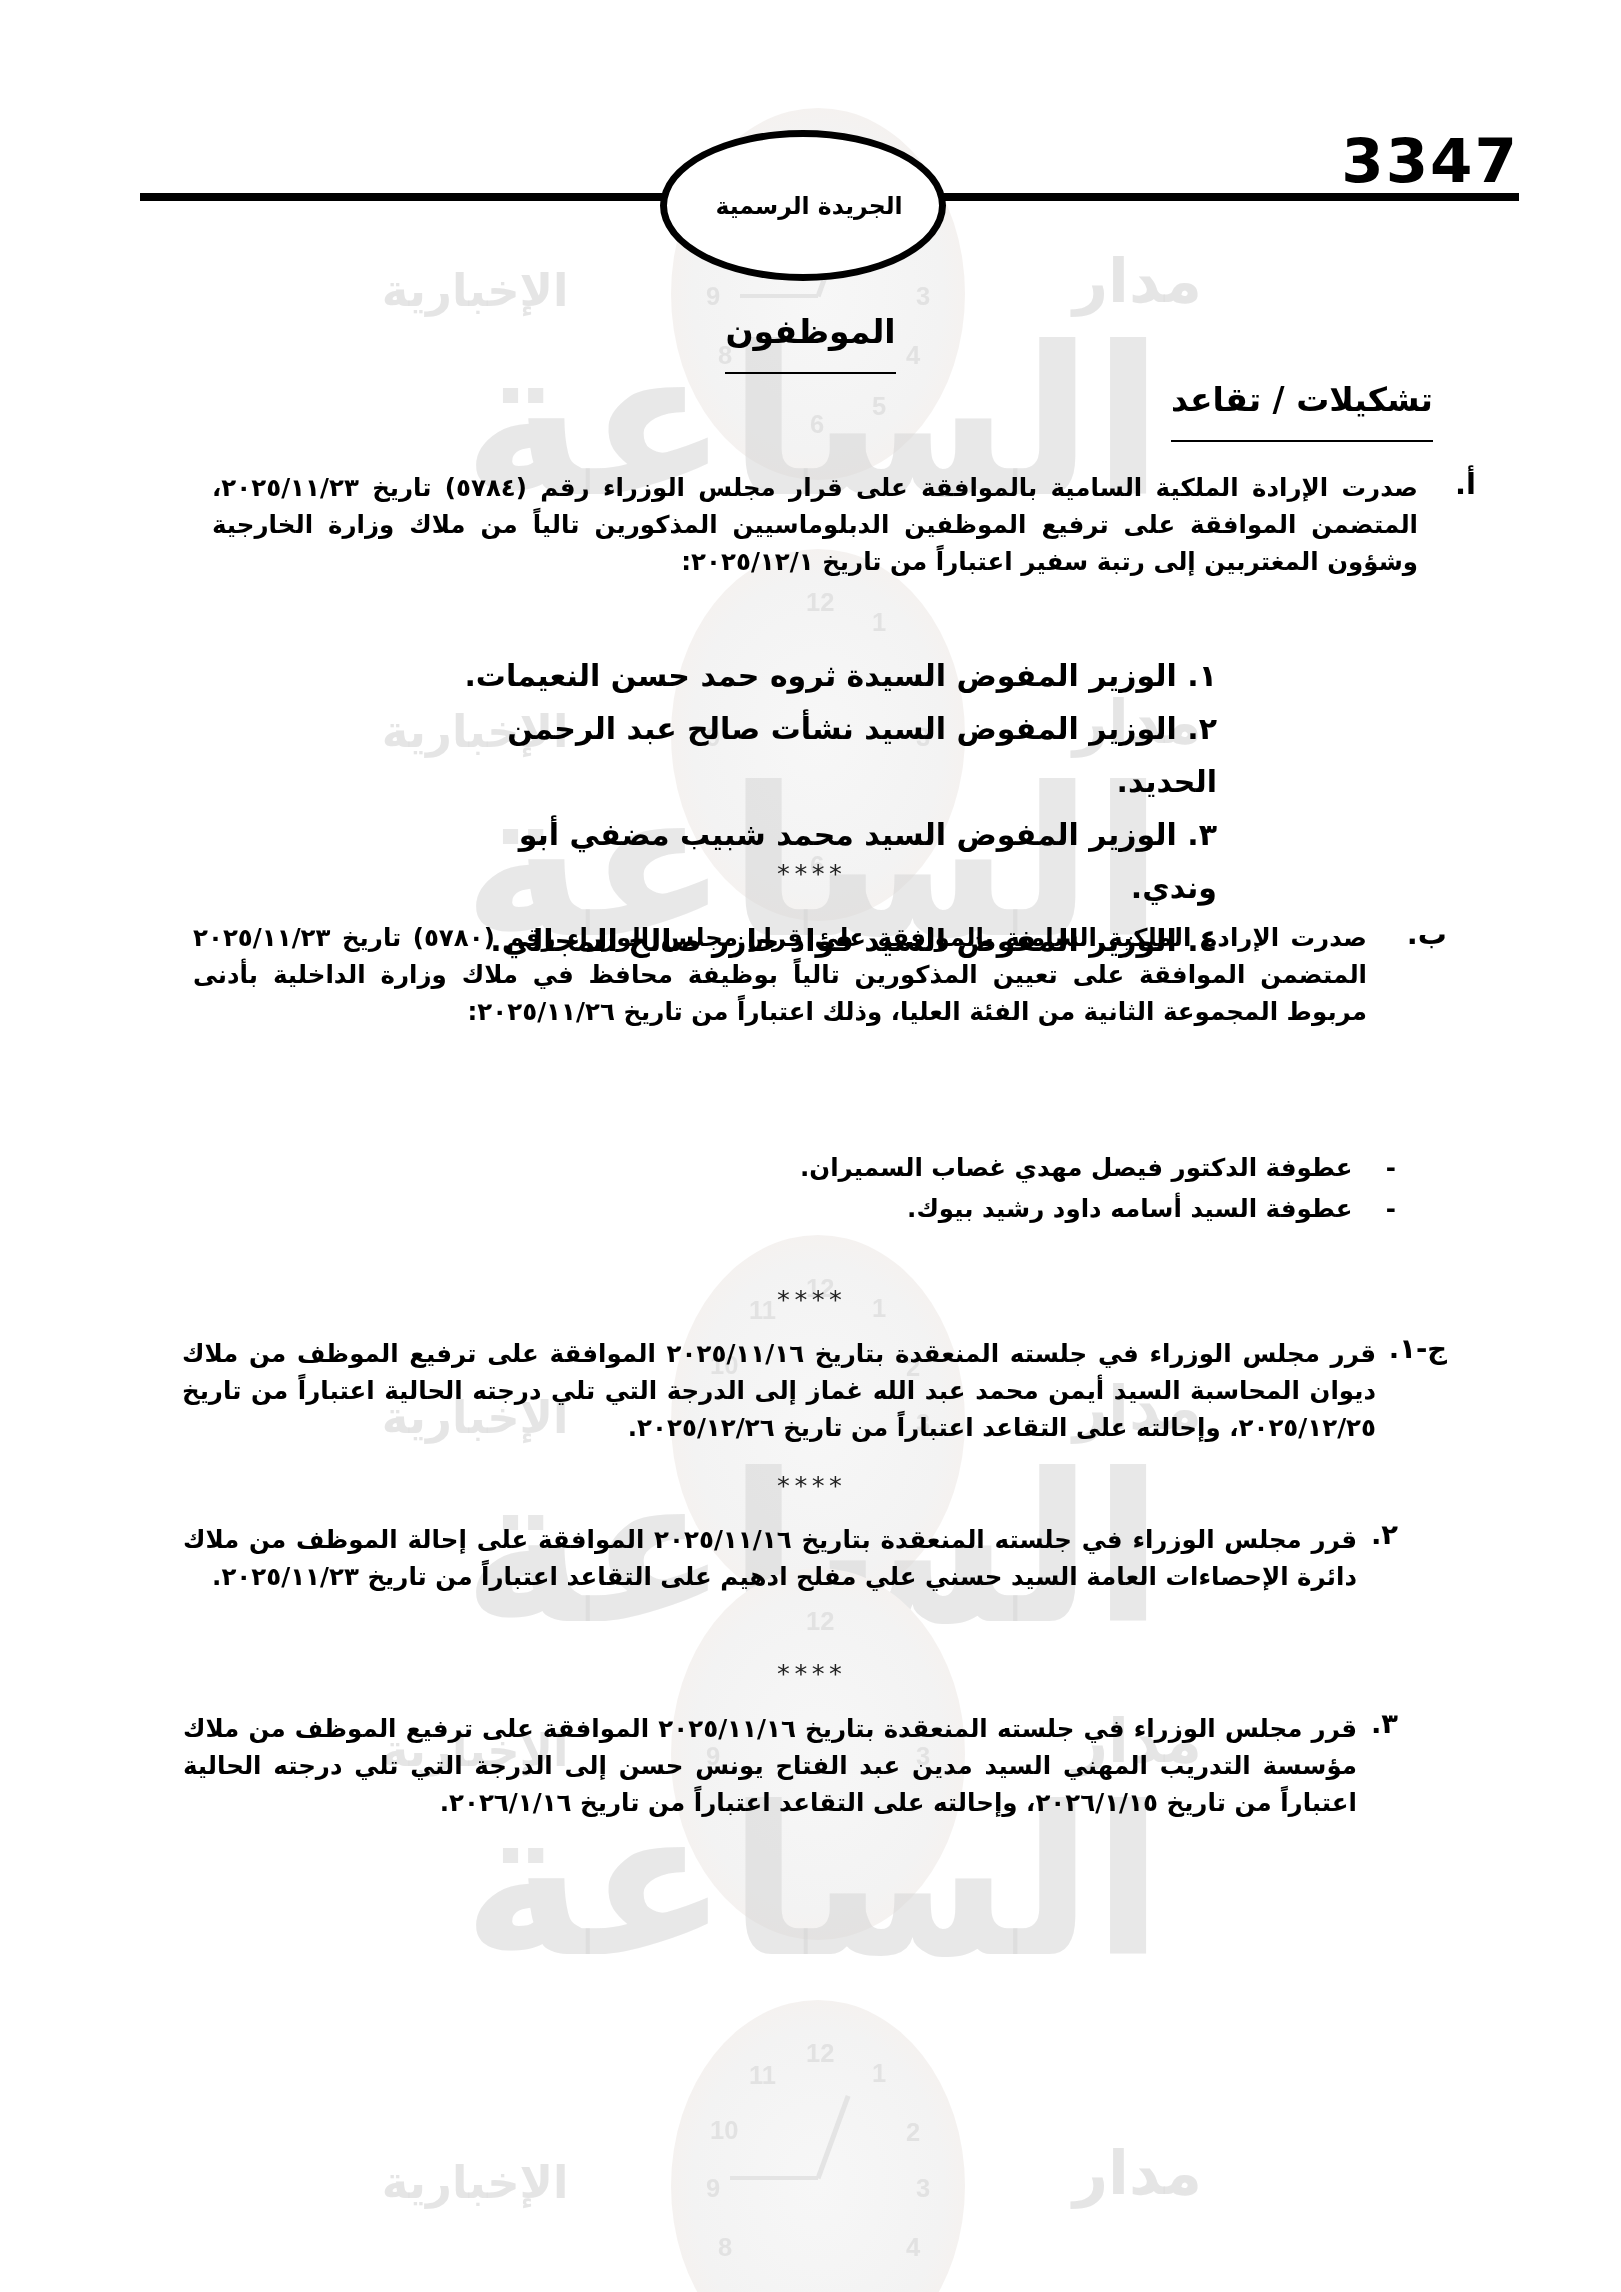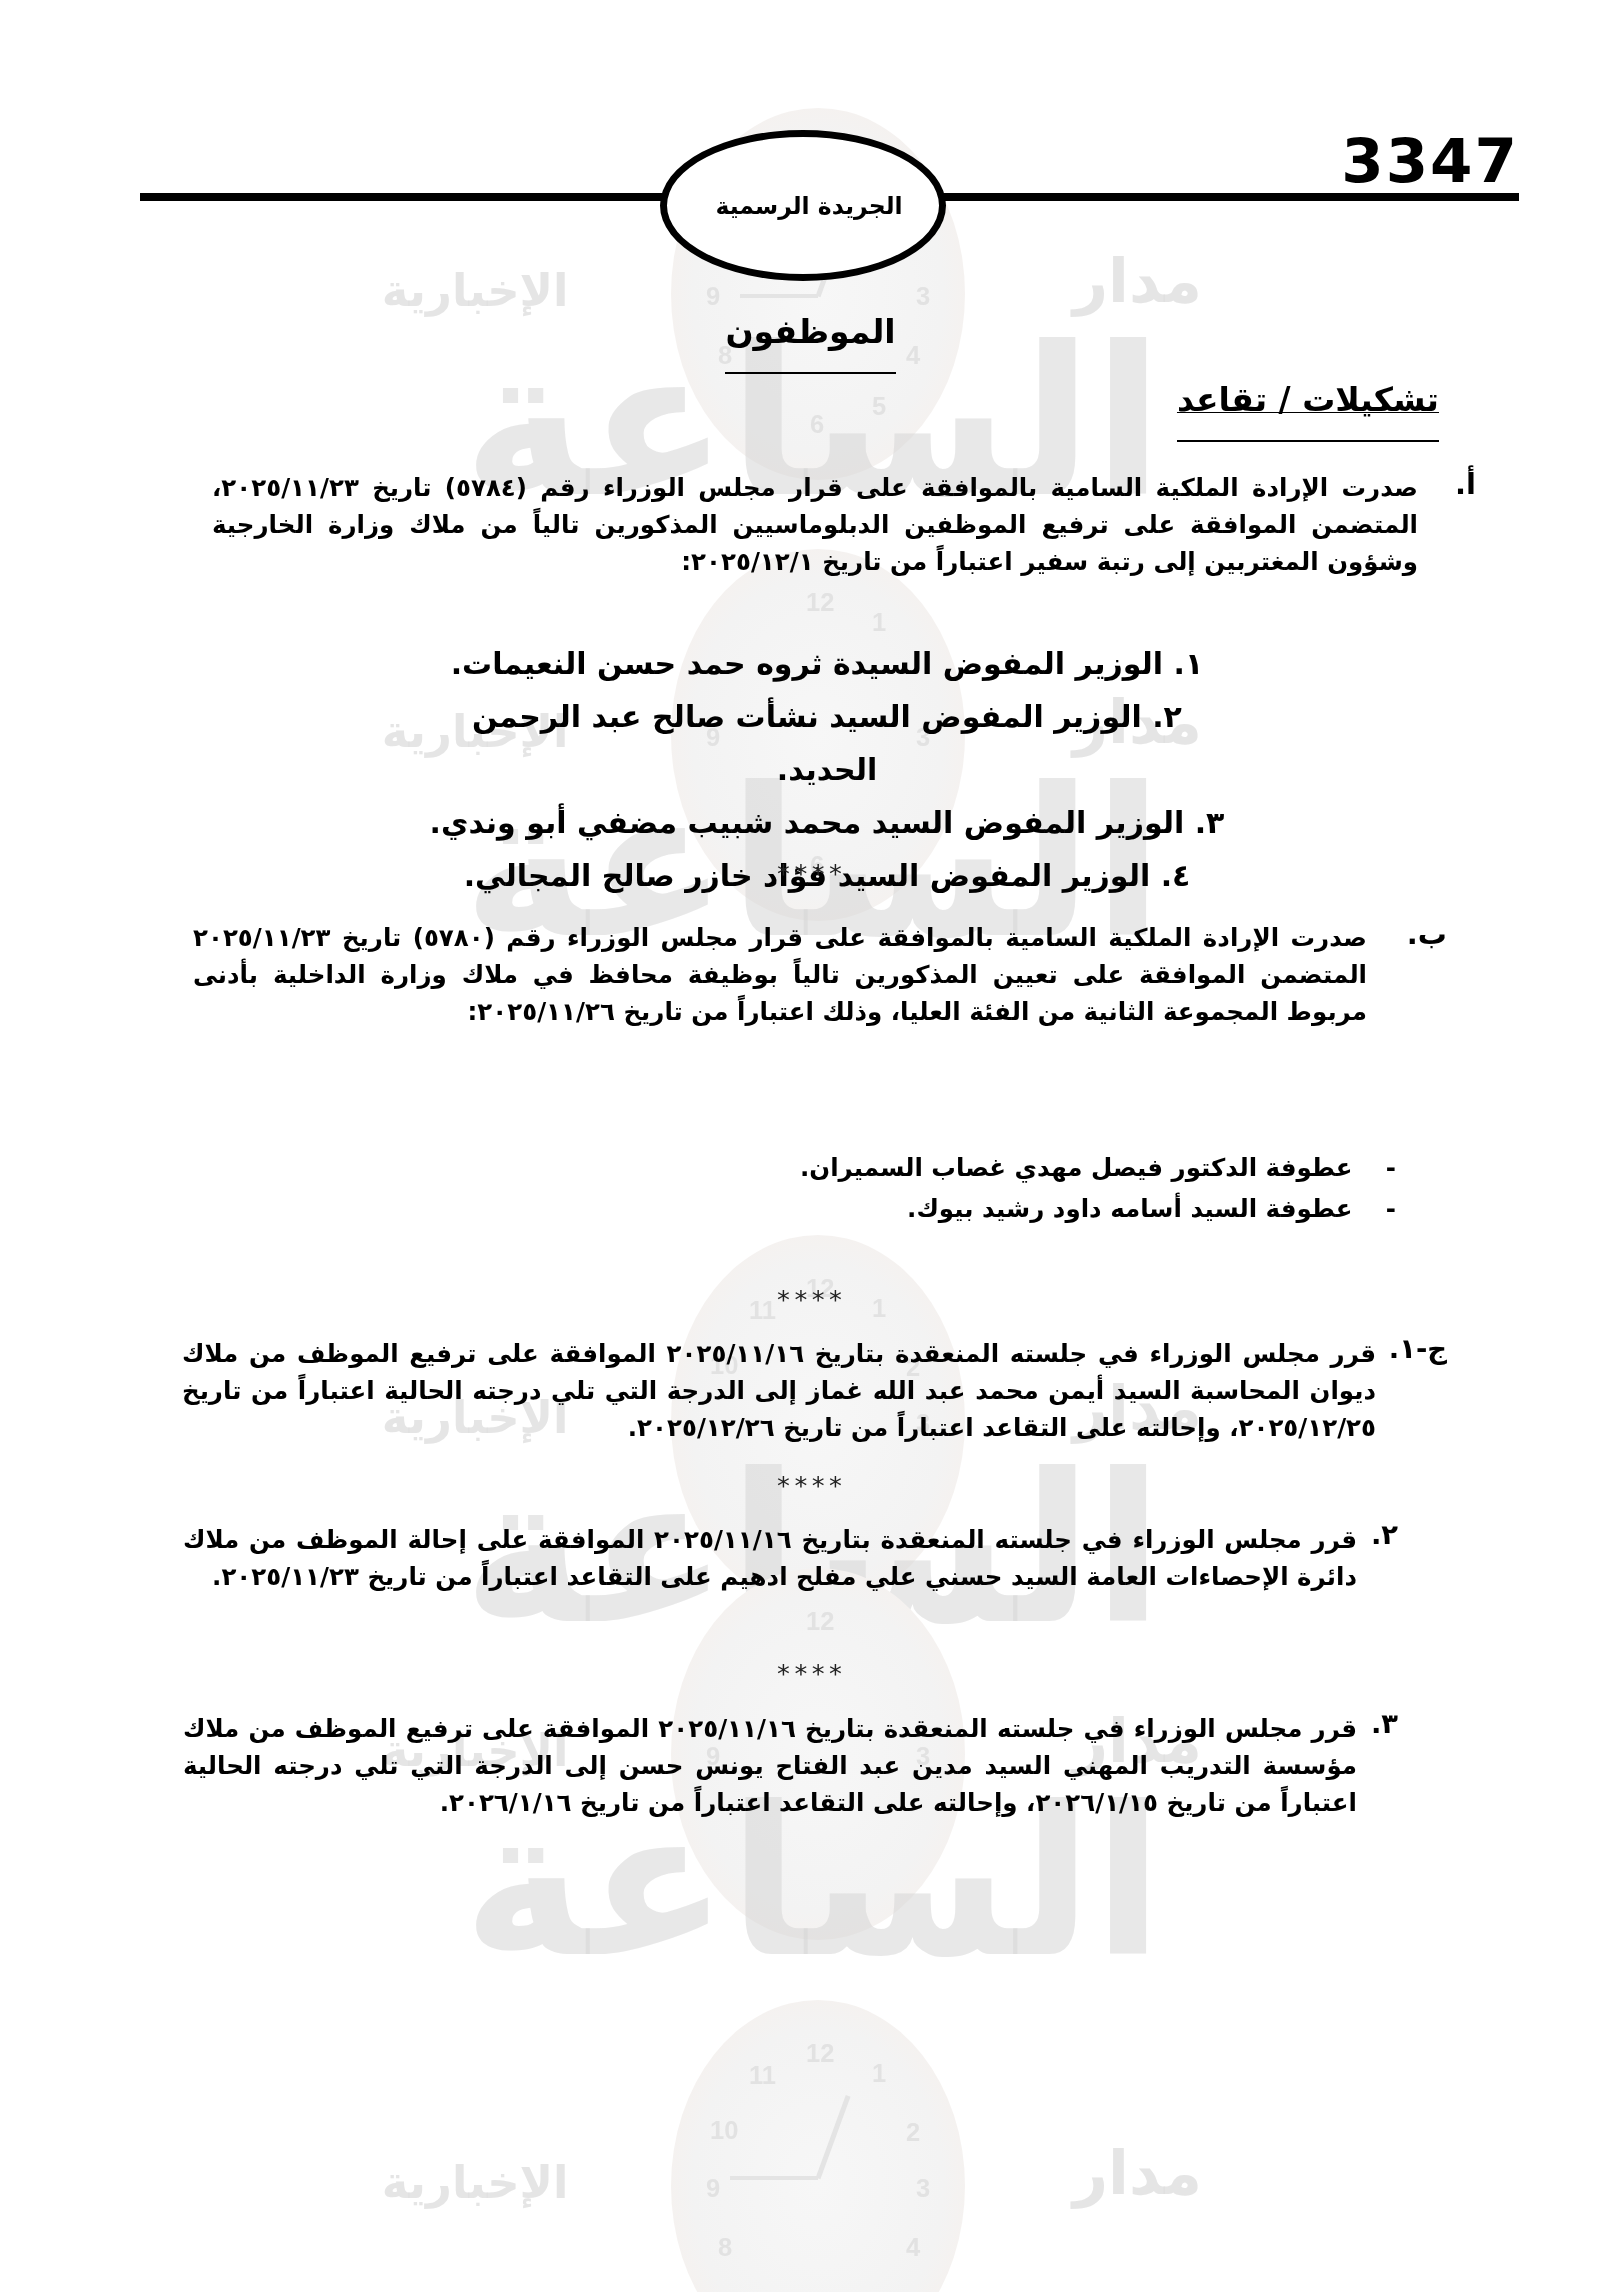--- a/index.html
+++ b/index.html
@@ -49,30 +49,30 @@
   .header-oval span { font: bold 23.5px "DejaVu Sans", sans-serif; margin-left: 12px; }
 
   
   .section-title {
     position: absolute; top: 312px; left: 0; width: 1621px; text-align: center; z-index: 2;
   }
   .section-title span, .sub-title span {
     font: bold 33px "DejaVu Sans", sans-serif;
     border-bottom: 2.9px double #000; padding-bottom: 21px;
   }
-  .sub-title { position: absolute; top: 380px; right: 182px; z-index: 2; text-decoration: underline; }
+  .sub-title { position: absolute; top: 380px; right: 188px; z-index: 2; }
 
   
   .block { position: absolute; z-index: 2; }
   .para {
     font: bold 24.5px "DejaVu Sans", sans-serif; line-height: 37px; text-align: justify;
     text-align-last: right;
   }
   .label { position: absolute; font: bold 29px "DejaVu Sans", sans-serif; }
-  .ordered { list-style: none; margin: 0; padding: 0; text-align: center; }
+  .ordered { list-style: none; margin: 12px; padding: 0; }
   .ordered li { font: bold 30px "DejaVu Sans", sans-serif; line-height: 53px; }
   .dash-list { list-style: none; margin: 0; padding: 0; }
   .dash-list li { font: bold 24.5px "DejaVu Sans", sans-serif; line-height: 41px; }
   .dash-list li .dash { display: inline-block; width: 35px; }
   .stars {
     position: absolute; left: 0; width: 1621px; text-align: center;
     font: 25.5px "DejaVu Sans Mono", monospace; letter-spacing: 2px; color: #222; z-index: 2;
   }
 </style>
 </head>

